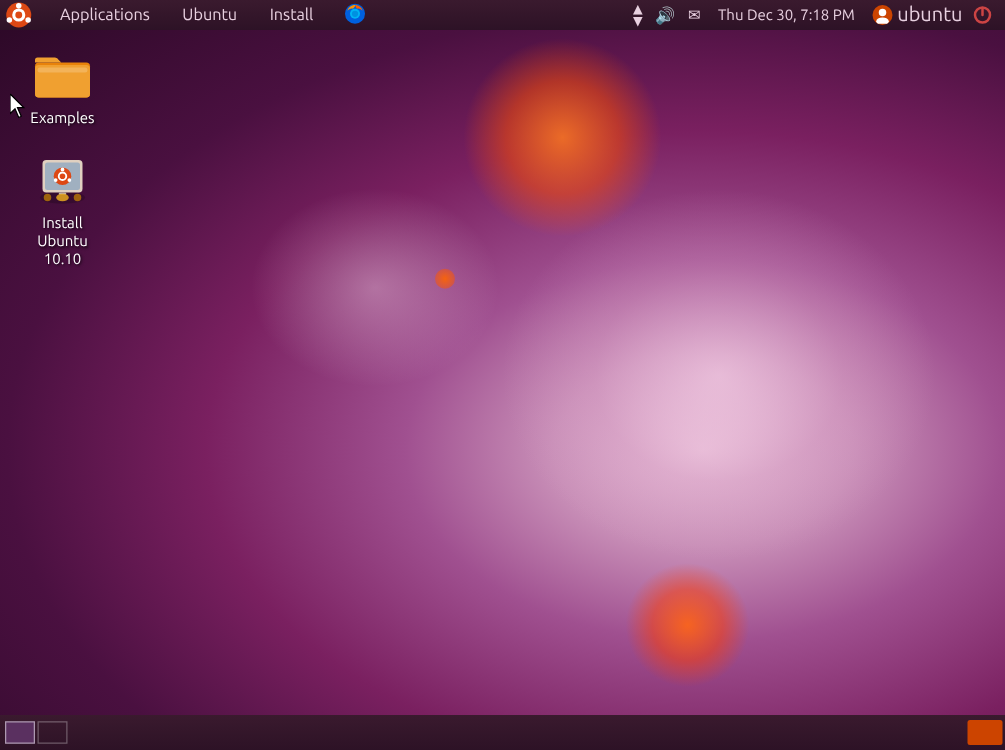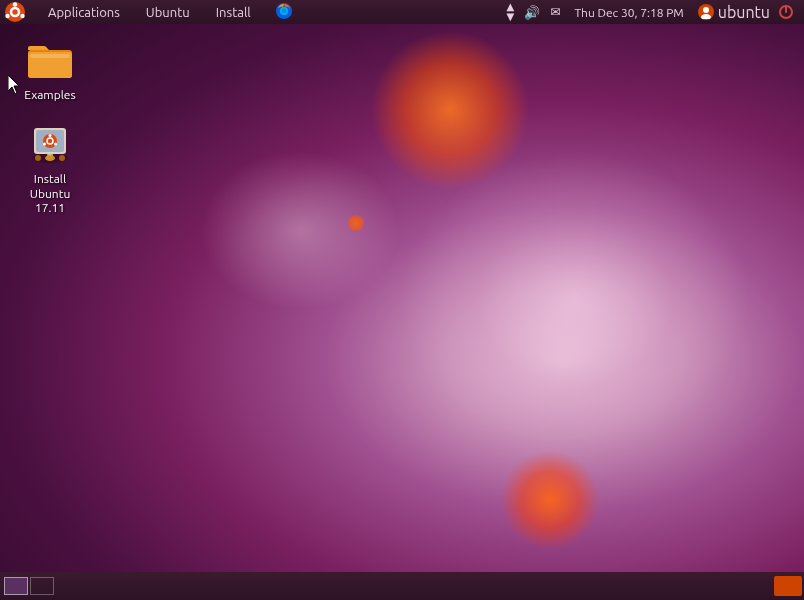--- a/index.html
+++ b/index.html
@@ -402,21 +402,21 @@
           <circle cx="18.5" cy="24" r="1.5" fill="white"></circle>
 
           <rect x="21" y="34" width="6" height="2" rx="1" fill="#c0b0a0"></rect>
 
           <circle cx="12" cy="38" r="3" fill="#cc8800" opacity="0.7"></circle>
           <circle cx="36" cy="38" r="3" fill="#cc8800" opacity="0.7"></circle>
 
           <ellipse cx="24" cy="38" rx="5" ry="3" fill="#dda020" opacity="0.9"></ellipse>
         </svg>
       </div>
-      <span class="icon-label">Install Ubuntu 17.11</span>
+      <span class="icon-label">Install Ubuntu 10.10</span>
     </div>
 
   </div>
 
   <div id="cursor">
     <svg width="16" height="20" viewBox="0 0 16 20">
       <polygon points="0,0 0,16 4,12 7,19 9,18 6,11 11,11" fill="white" stroke="black" stroke-width="1"></polygon>
     </svg>
   </div>
 

